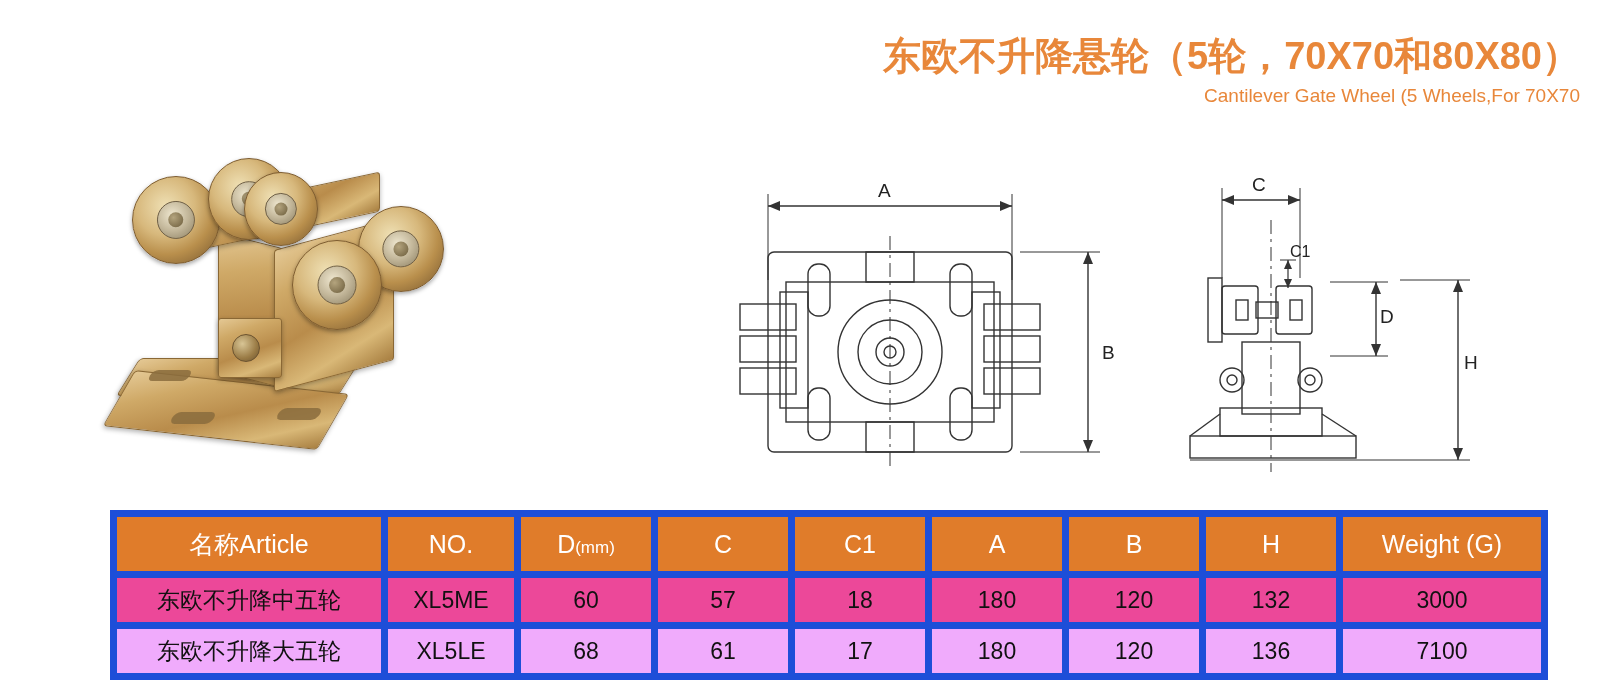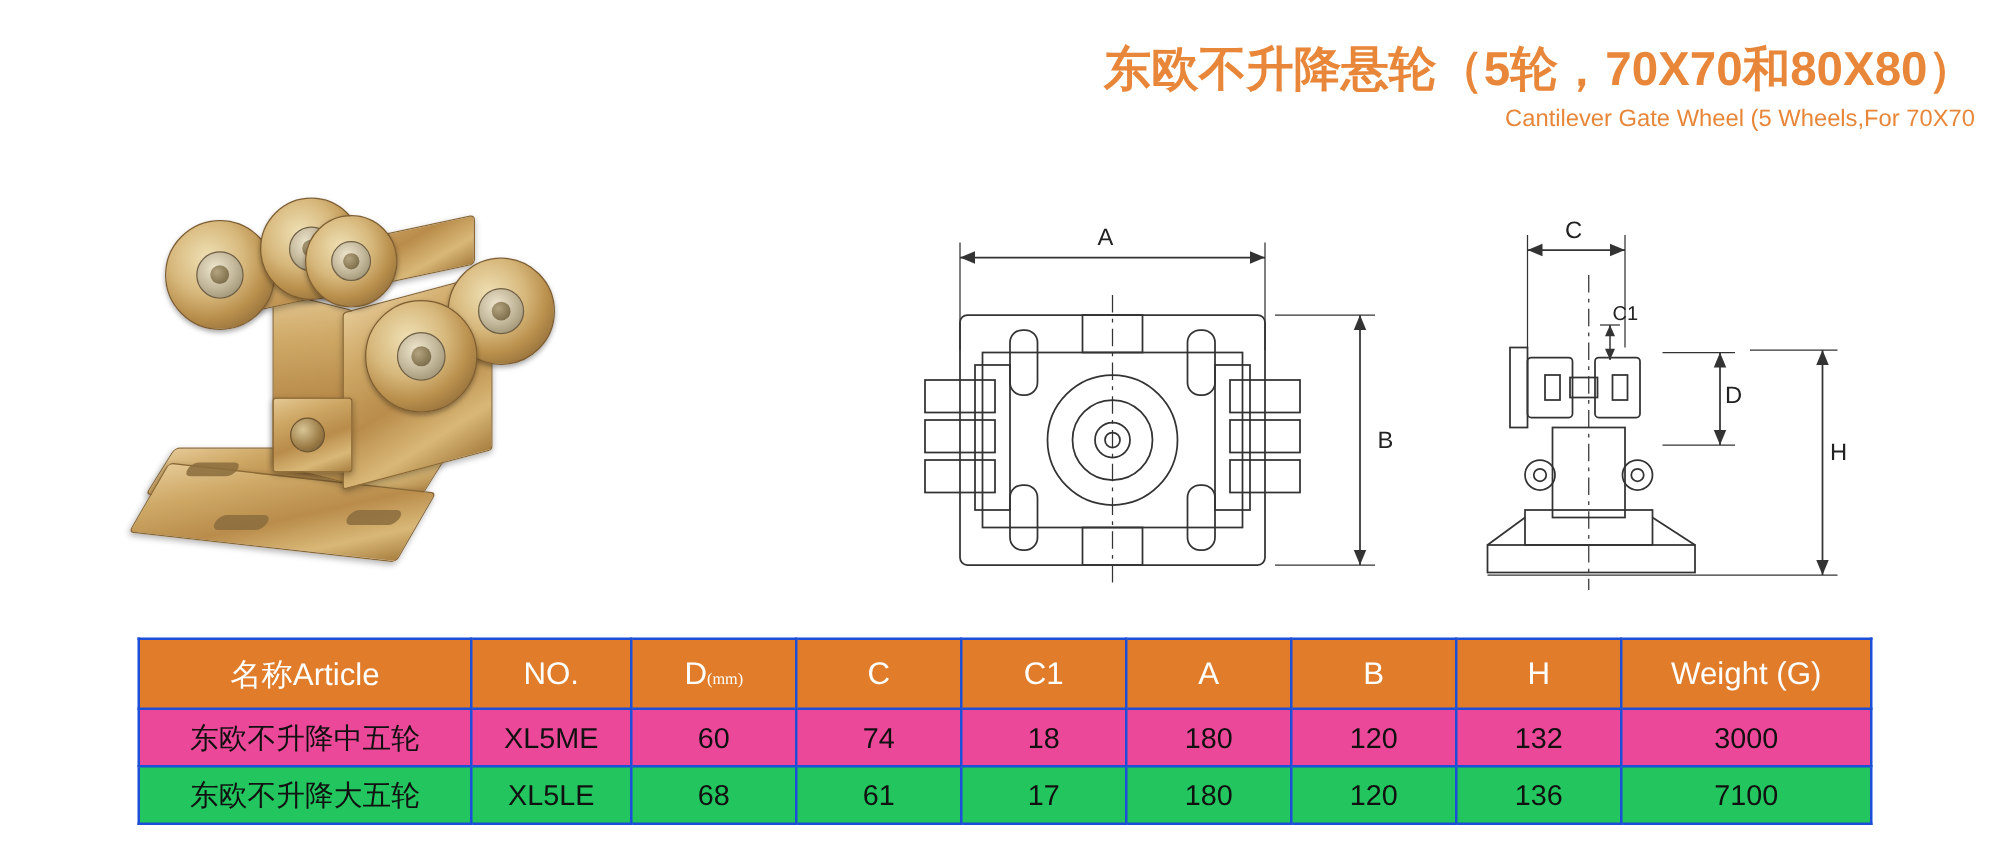--- a/index.html
+++ b/index.html
@@ -106,48 +106,48 @@
   
   .spec-table {
     position: absolute;
     left: 110px;
     top: 510px;
     border-collapse: collapse;
     font-size: 23px;
     color: #111;
   }
   .spec-table th, .spec-table td {
-    border: 2px solid #1d4ed8;
+    border: 7px solid #1d4ed8;
     text-align: center;
     white-space: nowrap;
   }
   .spec-table thead th {
     background: #e07c2a;
     color: #ffffff;
     font-weight: normal;
     height: 52px;
     font-size: 25px;
   }
   .spec-table tbody td {
     height: 42px;
     background: #ec4899;
   }
   .spec-table tbody tr:nth-child(2) td {
-    background: #22c55e;
+    background: #f0abfc;
   }
   .col-article { width: 262px; }
   .col-no      { width: 124px; }
   .col-d       { width: 128px; }
   .col-c       { width: 128px; }
   .col-c1      { width: 128px; }
   .col-a       { width: 128px; }
   .col-b       { width: 128px; }
   .col-h       { width: 128px; }
   .col-weight  { width: 196px; }
-  .sub-mm { font-size: 13px; font-family: Liberation Serif, serif; }
+  .sub-mm { font-size: 17px; }
 </style>
 </head>
 <body>
 
 <div class="page">
 
   <div class="title-block">
     <div class="title-cn">东欧不升降悬轮（5轮，70X70和80X80）</div>
     <div class="title-en">Cantilever Gate Wheel (5 Wheels,For 70X70</div>
   </div>
@@ -317,21 +317,21 @@
         <th class="col-b">B</th>
         <th class="col-h">H</th>
         <th class="col-weight">Weight (G)</th>
       </tr>
     </thead>
     <tbody>
       <tr>
         <td>东欧不升降中五轮</td>
         <td>XL5ME</td>
         <td>60</td>
-        <td>74</td>
+        <td>57</td>
         <td>18</td>
         <td>180</td>
         <td>120</td>
         <td>132</td>
         <td>3000</td>
       </tr>
       <tr>
         <td>东欧不升降大五轮</td>
         <td>XL5LE</td>
         <td>68</td>

